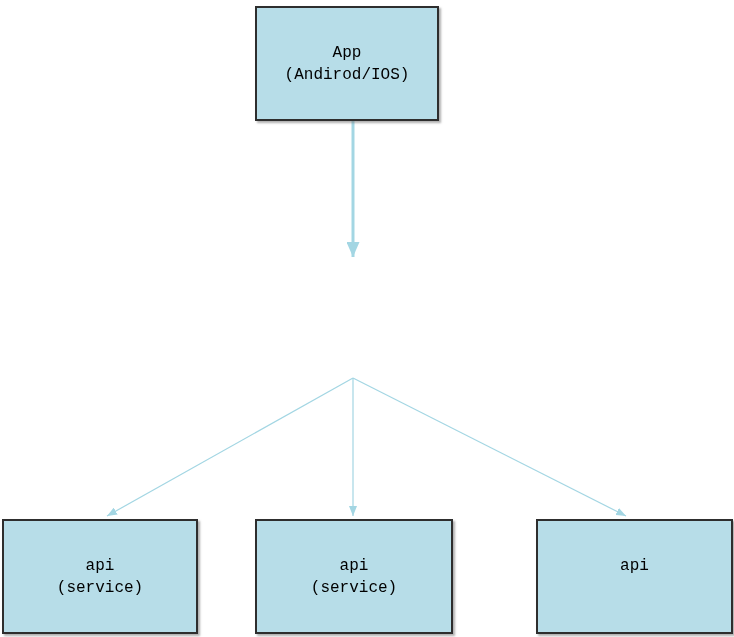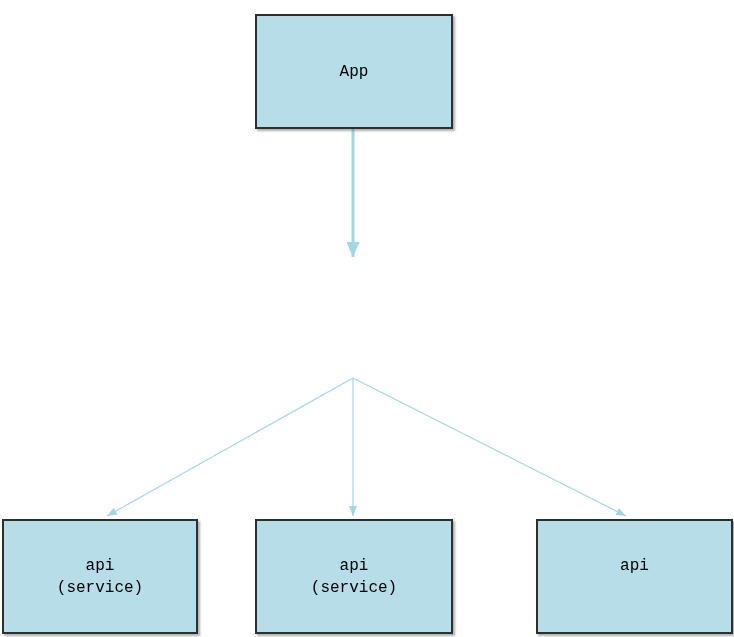--- a/index.html
+++ b/index.html
@@ -31,21 +31,21 @@
     justify-content: center;
     text-align: center;
     color: #000000;
     font-size: 16px;
   }
   .node .line {
     height: 22px;
     line-height: 22px;
     white-space: nowrap;
   }
-  .node-app  { left: 255px; top: 14px;   width: 198px; height: 115px; justify-content: center; }
+  .node-app  { left: 255px; top: 6px;   width: 184px; height: 115px; justify-content: center; }
   .node-ngix { left: 254px; top: 260px; width: 199px; height: 118px; }
   .node-api1 { left: 2px;   top: 519px; width: 196px; height: 115px; }
   .node-api2 { left: 255px; top: 519px; width: 198px; height: 115px; }
   .node-api3 { left: 536px; top: 519px; width: 197px; height: 115px; }
 </style>
 </head>
 <body>
 
 <div class="canvas">
 
@@ -63,20 +63,21 @@
 
     <line x1="353" y1="378" x2="107" y2="516" stroke-width="1.2" marker-end="url(#arrow-small)" stroke="#a3d6e3"></line>
 
     <line x1="353" y1="378" x2="353" y2="516" stroke-width="1.2" marker-end="url(#arrow-small)" stroke="#a3d6e3"></line>
 
     <line x1="353" y1="378" x2="626" y2="516" stroke-width="1.2" marker-end="url(#arrow-small)" stroke="#a3d6e3"></line>
   </svg>
 
   <div class="node node-app">
     <div class="line">App</div>
+    <div class="line">(Andirod/IOS)</div>
   </div>
 
 
   <div class="node node-api1">
     <div class="line">api</div>
     <div class="line">(service)</div>
   </div>
 
   <div class="node node-api2">
     <div class="line">api</div>

